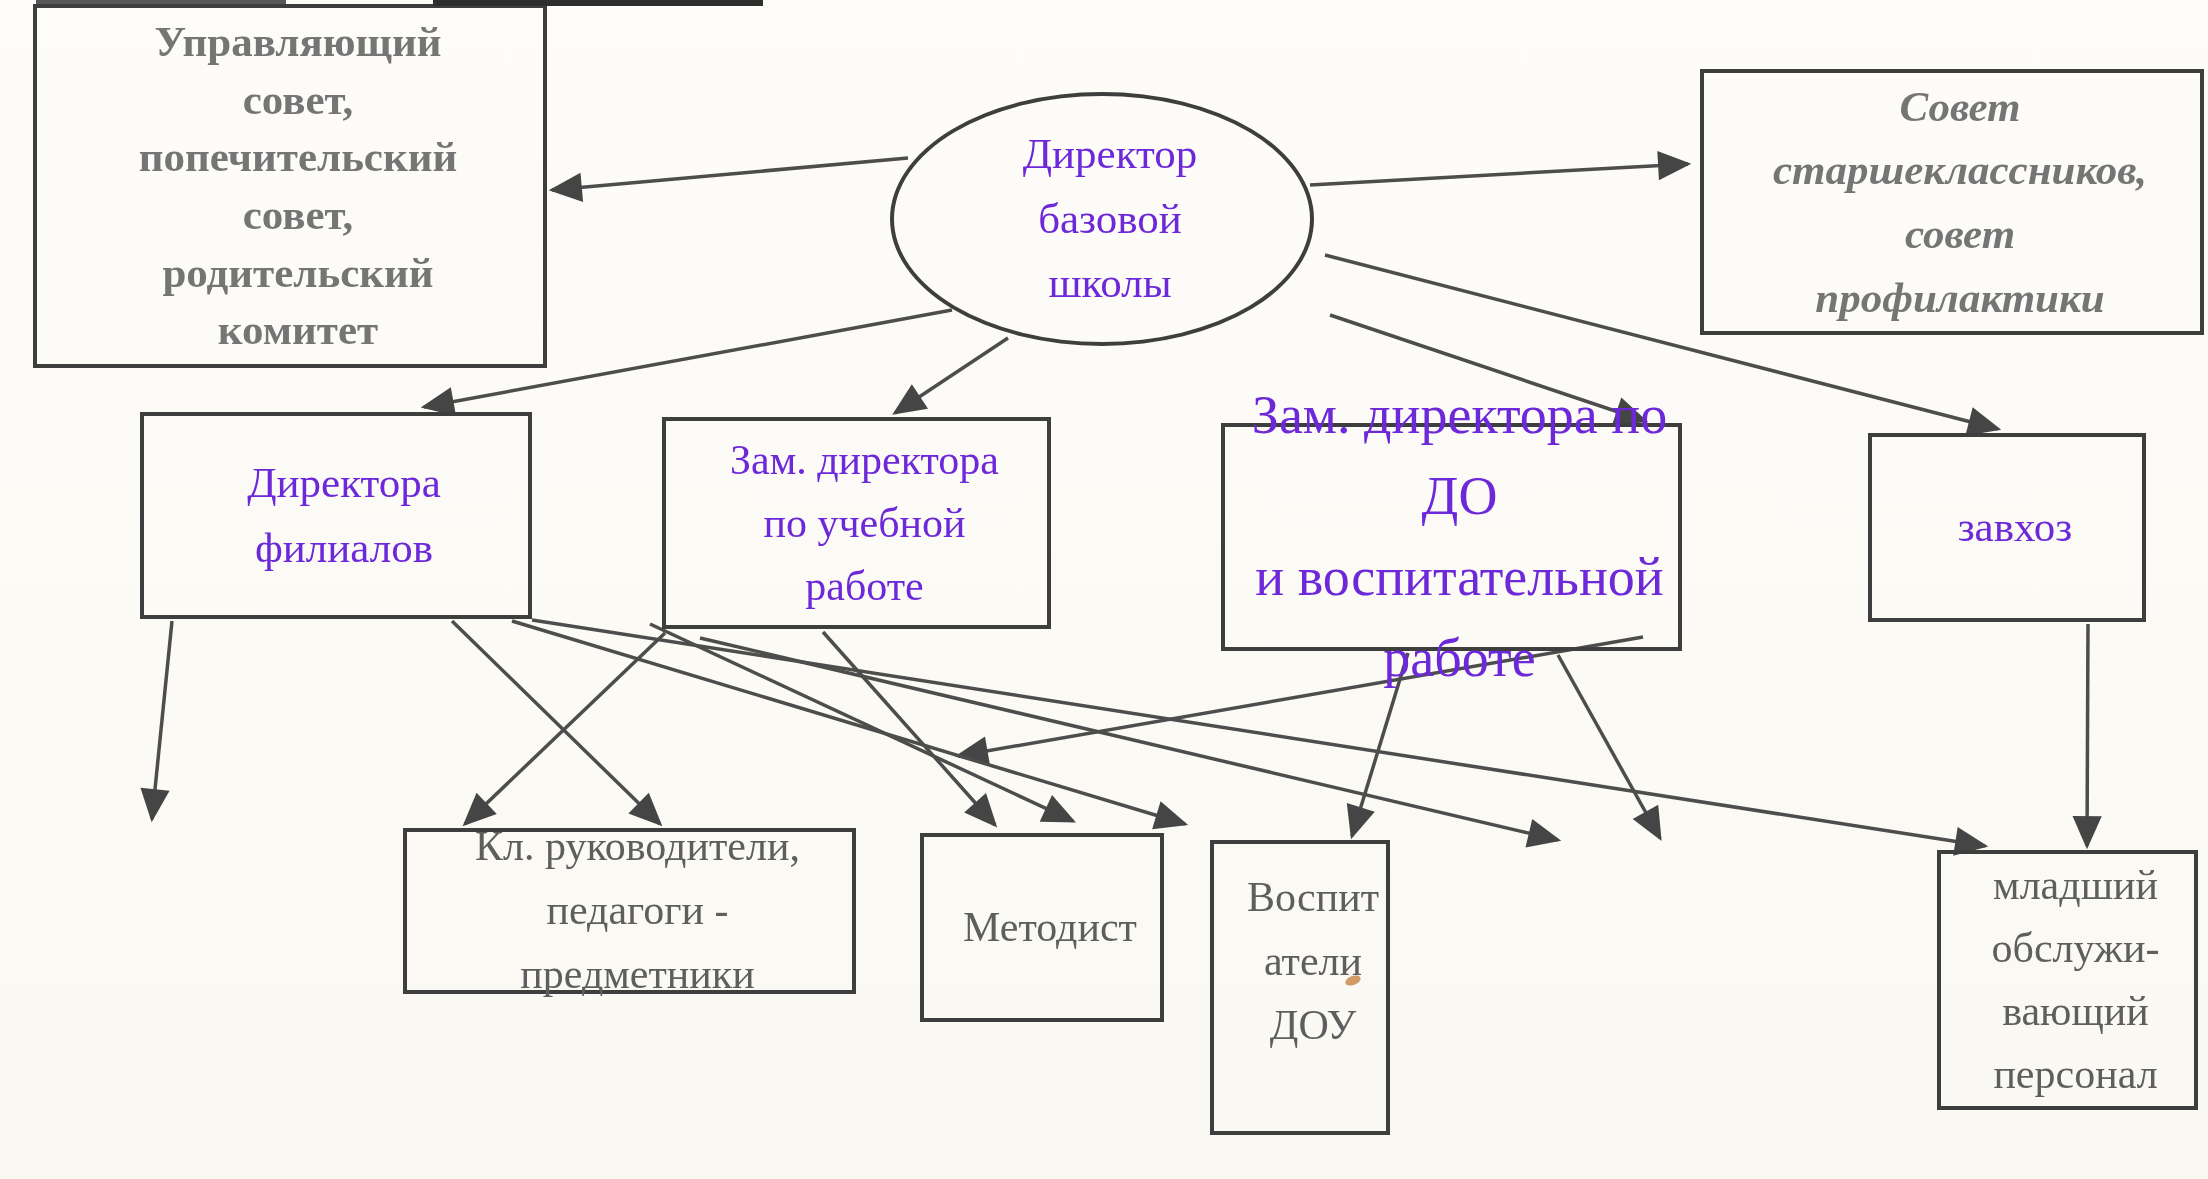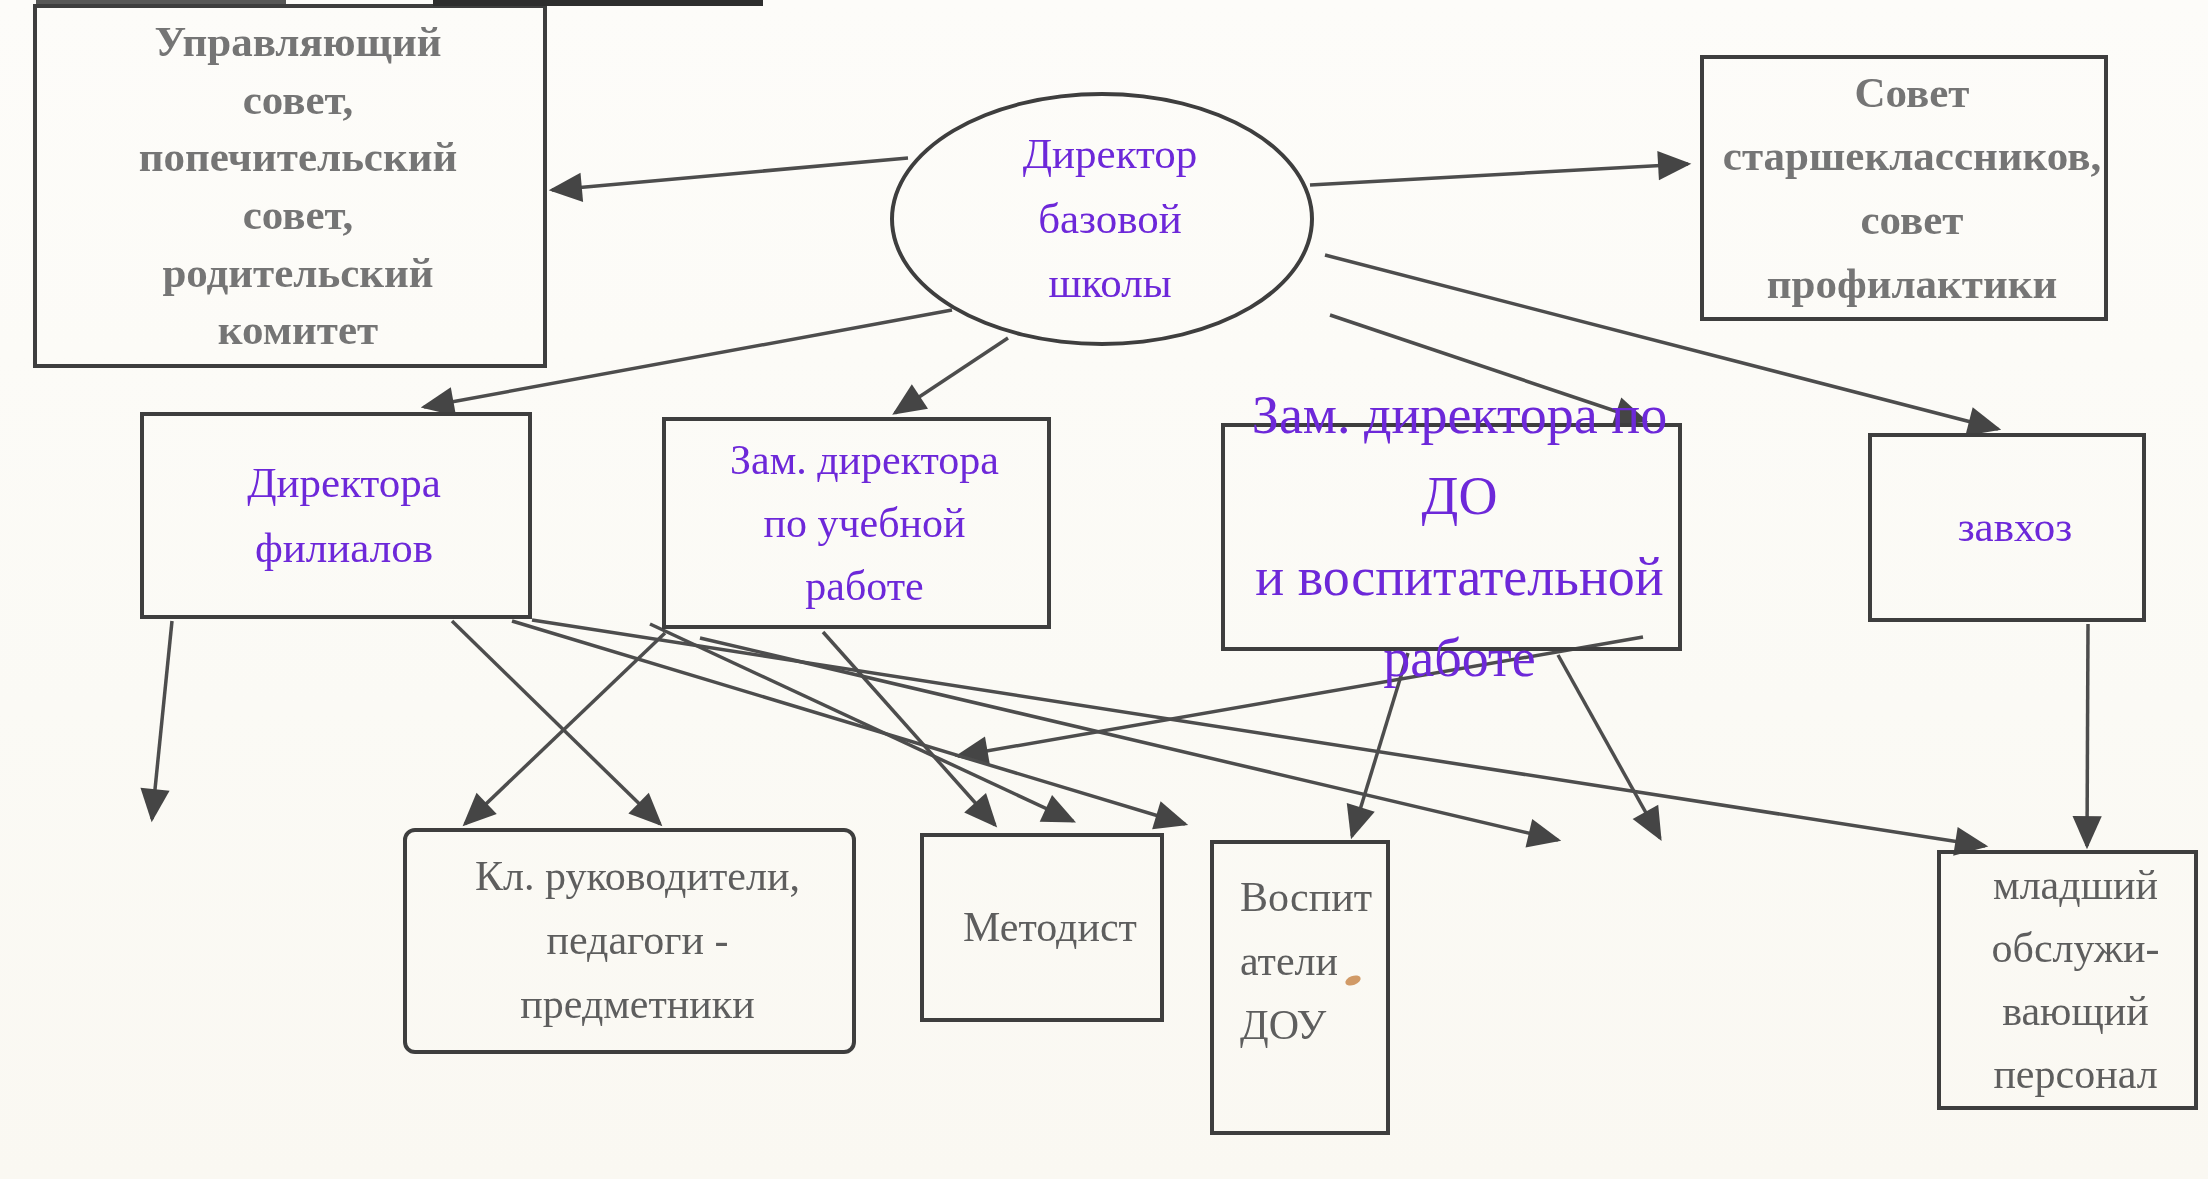--- a/index.html
+++ b/index.html
@@ -18,29 +18,29 @@
     padding-left:16px;
   }
   .node .label{white-space:pre-line;display:block;width:100%;}
   .ellipse{border-radius:50%;}
   .gray-bold{color:#757575;font-weight:700;font-size:43px;line-height:1.36;}
   .black-bold{color:#6d28d9;font-weight:400;font-size:43px;line-height:1.5;}
   .gray{color:#5e5e5e;font-weight:400;font-size:42px;line-height:1.52;}
   
   .n-governing {left:33px;  top:4px;   width:514px; height:364px; line-height:1.34;}
   .n-director  {left:890px; top:92px;  width:424px; height:254px;}
-  .n-senior    {left:1700px;top:55px;  width:408px; height:266px; line-height:1.48;}
+  .n-senior    {left:1700px;top:69px;  width:504px; height:266px; line-height:1.48;font-style:italic;}
   .n-branch    {left:140px; top:412px; width:392px; height:207px;}
   .n-dep-acad  {left:662px; top:417px; width:389px; height:212px; font-size:42px;}
   .n-dep-pre   {left:1221px;top:423px; width:461px; height:228px; font-size:54px;}
   .n-steward   {left:1868px;top:433px; width:278px; height:189px;}
   .n-shmo      {left:23px;  top:823px; width:244px; height:225px; justify-content:flex-start;text-align:left;padding-left:32px;}
-  .n-class     {left:403px; top:828px; width:453px; height:226px;border-radius:12px;}
+  .n-class     {left:403px; top:828px; width:453px; height:166px;}
   .n-methodist {left:920px; top:833px; width:244px; height:189px;}
-  .n-preschool {left:1210px;top:840px; width:180px; height:295px; align-items:flex-start;justify-content:flex-start;text-align:left;padding:22px 0 4px 26px;}
+  .n-preschool {left:1210px;top:840px; width:180px; height:295px; align-items:flex-start;justify-content:flex-start;text-align:center;padding:22px 0 4px 26px;}
   .n-support   {left:1545px;top:842px; width:360px; height:336px; line-height:1.40;}
   .n-junior    {left:1937px;top:850px; width:261px; height:260px; line-height:1.50;}
   
   .streak{position:absolute;background:#2e2e2e;}
   .streak-a{left:36px;top:0;width:250px;height:4px;opacity:.8;}
   .streak-b{left:433px;top:0;width:330px;height:6px;}
   .speck{position:absolute;left:1345px;top:976px;width:16px;height:9px;border-radius:50%;
          background:#c98a4e;transform:rotate(-20deg);opacity:.85;}
 </style>
 </head>

